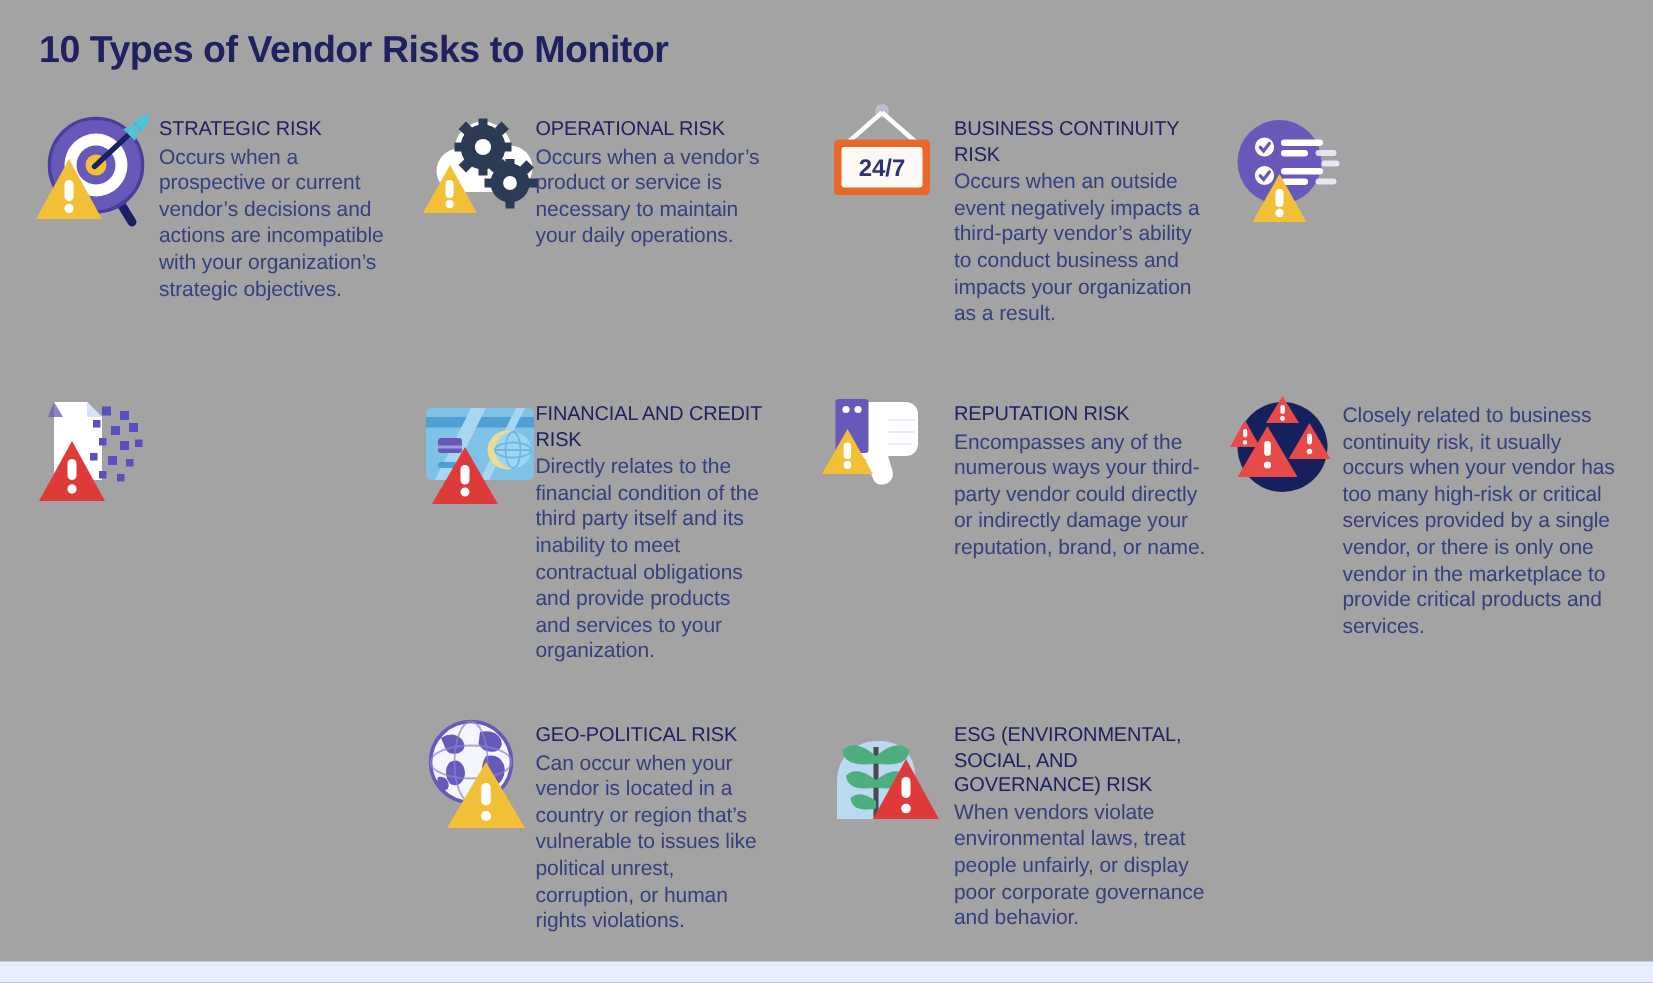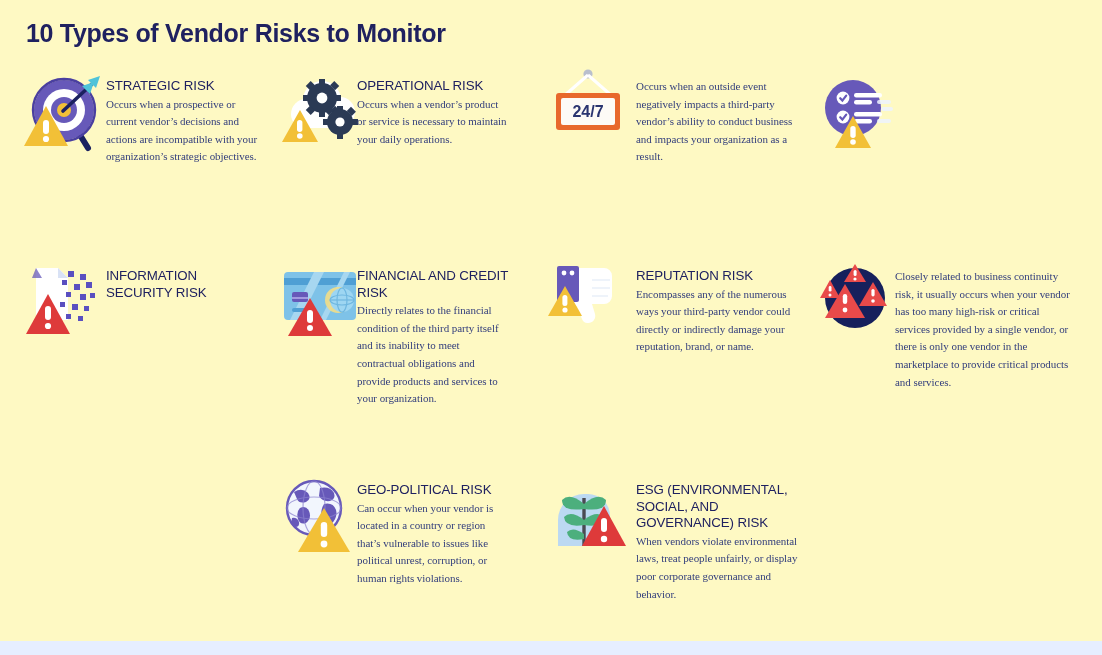--- a/index.html
+++ b/index.html
@@ -13,21 +13,21 @@
     background: #dfeaff;
     font-family: "Liberation Sans", sans-serif;
     color: #2a3470;
     overflow: hidden;
     position: relative;
   }
   #infographic {
     position: relative;
     width: 1102px;
     height: 655px;
-    background: #fef9c3;
+    background: #a3a3a3;
     box-sizing: border-box;
   }
   .bottom-band {
     position: absolute;
     left: 0;
     bottom: 0;
     width: 1102px;
     height: 14px;
     background: #e6eeff;
   }
@@ -61,25 +61,24 @@
   .card h3 {
     margin: 0 0 1px 0;
     font-size: 13.3px;
     line-height: 16.6px;
     font-weight: normal;
     color: #1f2160;
     letter-spacing: -0.1px;
   }
   .card p {
     margin: 0;
-    font-size: 11px;
+    font-size: 14px;
     line-height: 17.6px;
     color: #35407d;
     letter-spacing: -0.05px;
-    font-family: Liberation Serif, serif;
   }
 
   
   .col1 { left: 22px; }
   .col2 { left: 280px; }
   .col3 { left: 548px; }
   .col4 { left: 815px; }
 
   .col1 .text-col { left: 84px; width: 152px; }
   .col2 .text-col { left: 77px; width: 152px; }
@@ -180,20 +179,21 @@
       <svg width="86" height="86" viewBox="0 0 86 86">
         <circle cx="40" cy="14" r="4.6" fill="#b9bfcd"></circle>
         <line x1="40" y1="15" x2="16" y2="36" stroke="#ffffff" stroke-width="3"></line>
         <line x1="40" y1="15" x2="64" y2="36" stroke="#ffffff" stroke-width="3"></line>
         <rect x="8" y="33" width="64" height="37" rx="3" fill="#e8682c"></rect>
         <rect x="13" y="38" width="54" height="27" rx="2" fill="#fdfaf6"></rect>
         <text x="40" y="57" font-family="'Liberation Sans',sans-serif" font-size="16" font-weight="bold" fill="#2a3470" text-anchor="middle">24/7</text>
       </svg>
     </div>
     <div class="text-col">
+      <h3>BUSINESS CONTINUITY RISK</h3>
       <p>Occurs when an outside event negatively impacts a third-party vendor’s ability to conduct business and impacts your organization as a result.</p>
     </div>
   </div>
 
   <div class="card col4 row1 icon-shift-up">
     <div class="icon-wrap">
       <svg width="86" height="86" viewBox="0 0 86 86">
         <circle cx="38" cy="38" r="28" fill="#6759b9"></circle>
         <g fill="#ffffff">
           <circle cx="28" cy="28" r="6.4"></circle>
@@ -244,21 +244,20 @@
           <rect x="44" y="54" width="5" height="5"></rect>
           <rect x="56" y="56" width="5" height="5"></rect>
           <rect x="30" y="16" width="4" height="4" fill="#ffffff"></rect>
         </g>
         <polygon points="26,34 48,74 4,74" fill="#de3a3a"></polygon>
         <rect x="23" y="46" width="6" height="14" rx="3" fill="#ffffff"></rect>
         <circle cx="26" cy="66" r="3.1" fill="#ffffff"></circle>
       </svg>
     </div>
     <div class="text-col">
-      <h3>INFORMATION SECURITY RISK</h3>
     </div>
   </div>
 
   <div class="card col2 row2 icon-shift-up">
     <div class="icon-wrap">
       <svg width="86" height="86" viewBox="0 0 86 86">
         <rect x="4" y="12" width="72" height="48" rx="4" fill="#7ec2e8"></rect>
         <rect x="4" y="18" width="72" height="7" fill="#4f9fd4"></rect>
         <g fill="#a7d7f0">
           <polygon points="10,60 34,12 44,12 20,60"></polygon>

